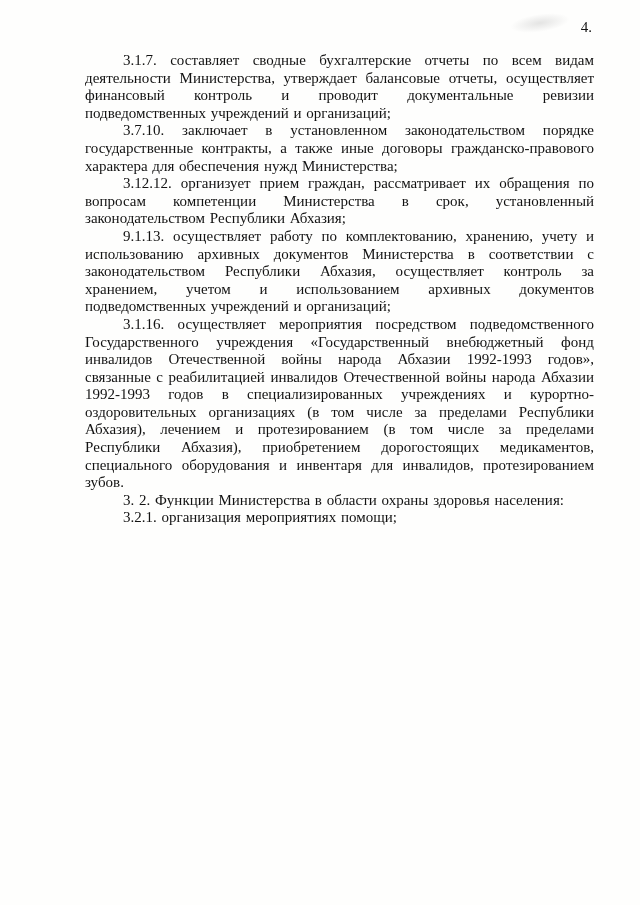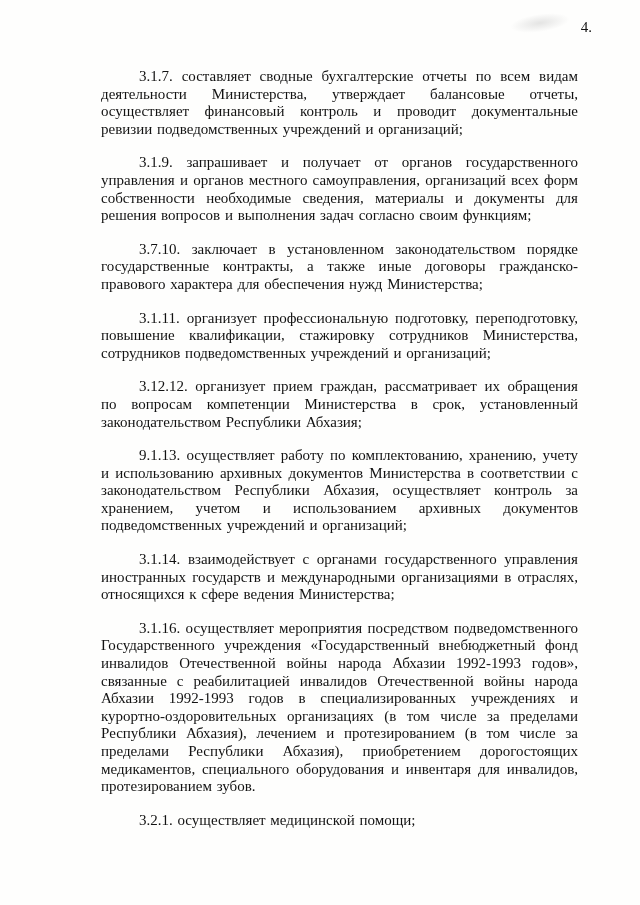--- a/index.html
+++ b/index.html
@@ -34,38 +34,36 @@
     font-size: 15px;
     line-height: 1;
   }
   .content {
     position: absolute;
     top: 52px;
     left: 85px;
     right: 46px;
   }
   .para {
-    margin: 16px;
+    margin: 0;
     font-size: 15px;
     line-height: 17.6px;
     text-align: justify;
     text-indent: 38px;
     word-spacing: 1px;
   }
 </style>
 </head>
 <body>
 
 <div class="page">
   <div class="scan-artifact"></div>
   <div class="page-number">4.</div>
   <div class="content">
     <p class="para">3.1.7. составляет сводные бухгалтерские отчеты по всем видам деятельности Министерства, утверждает балансовые отчеты, осуществляет финансовый контроль и проводит документальные ревизии подведомственных учреждений и организаций;</p>
-    <p class="para">3.1.9. запрашивает и получает от органов государственного управления и органов местного самоуправления, организаций всех форм собственности необходимые сведения, материалы и документы для решения вопросов и выполнения задач согласно своим функциям;</p>
     <p class="para">3.7.10. заключает в установленном законодательством порядке государственные контракты, а также иные договоры гражданско-правового характера для обеспечения нужд Министерства;</p>
-    <p class="para">3.1.11. организует профессиональную подготовку, переподготовку, повышение квалификации, стажировку сотрудников Министерства, сотрудников подведомственных учреждений и организаций;</p>
     <p class="para">3.12.12. организует прием граждан, рассматривает их обращения по вопросам компетенции Министерства в срок, установленный законодательством Республики Абхазия;</p>
     <p class="para">9.1.13. осуществляет работу по комплектованию, хранению, учету и использованию архивных документов Министерства в соответствии с законодательством Республики Абхазия, осуществляет контроль за хранением, учетом и использованием архивных документов подведомственных учреждений и организаций;</p>
-    <p class="para">3.1.14. взаимодействует с органами государственного управления иностранных государств и международными организациями в отраслях, относящихся к сфере ведения Министерства;</p>
     <p class="para">3.1.16. осуществляет мероприятия посредством подведомственного Государственного учреждения «Государственный внебюджетный фонд инвалидов Отечественной войны народа Абхазии 1992-1993 годов», связанные с реабилитацией инвалидов Отечественной войны народа Абхазии 1992-1993 годов в специализированных учреждениях и курортно-оздоровительных организациях (в том числе за пределами Республики Абхазия), лечением и протезированием (в том числе за пределами Республики Абхазия), приобретением дорогостоящих медикаментов, специального оборудования и инвентаря для инвалидов, протезированием зубов.</p>
-    <p class="para">3.2.1. осуществляет медицинской помощи;</p>
+    <p class="para">3. 2. Функции Министерства в области охраны здоровья населения:</p>
+    <p class="para">3.2.1. организация мероприятиях помощи;</p>
   </div>
 </div>
 
 </body></html>

